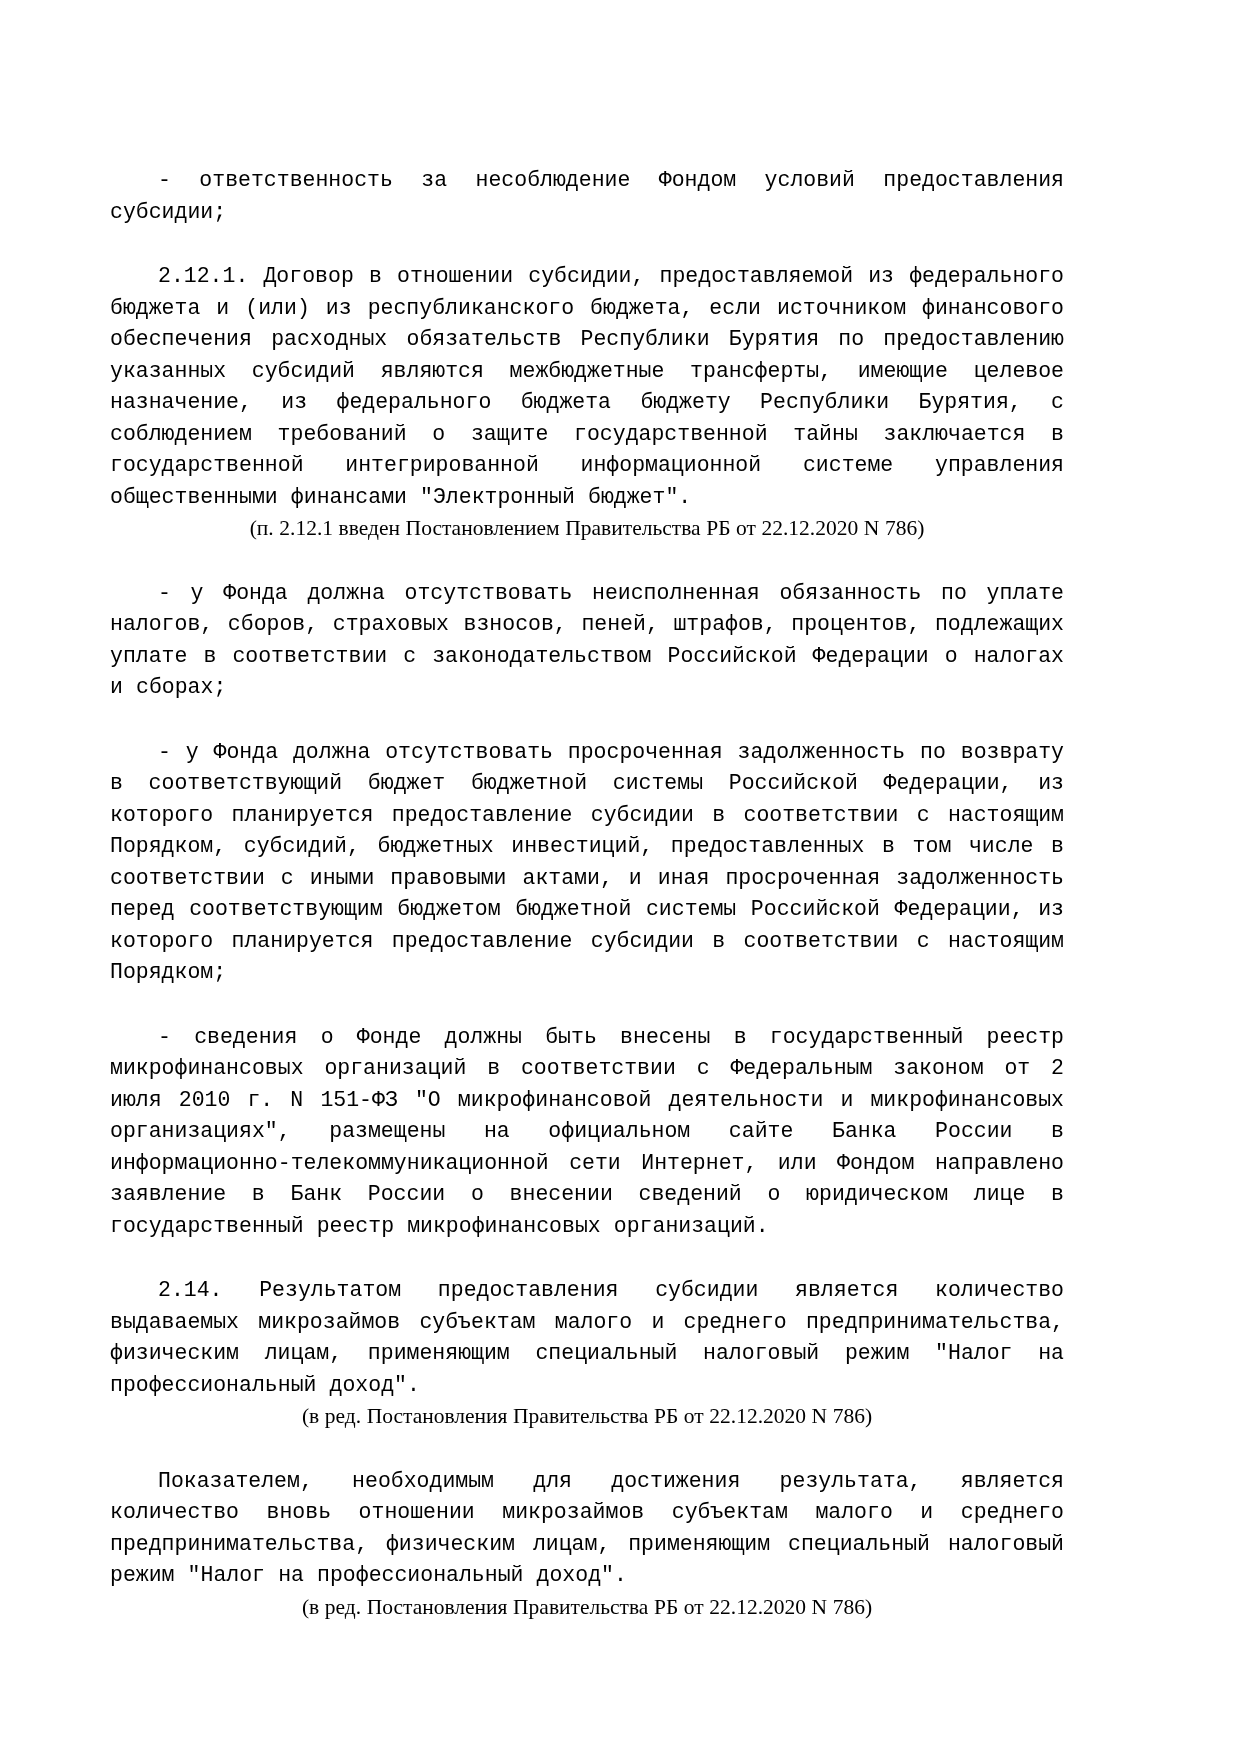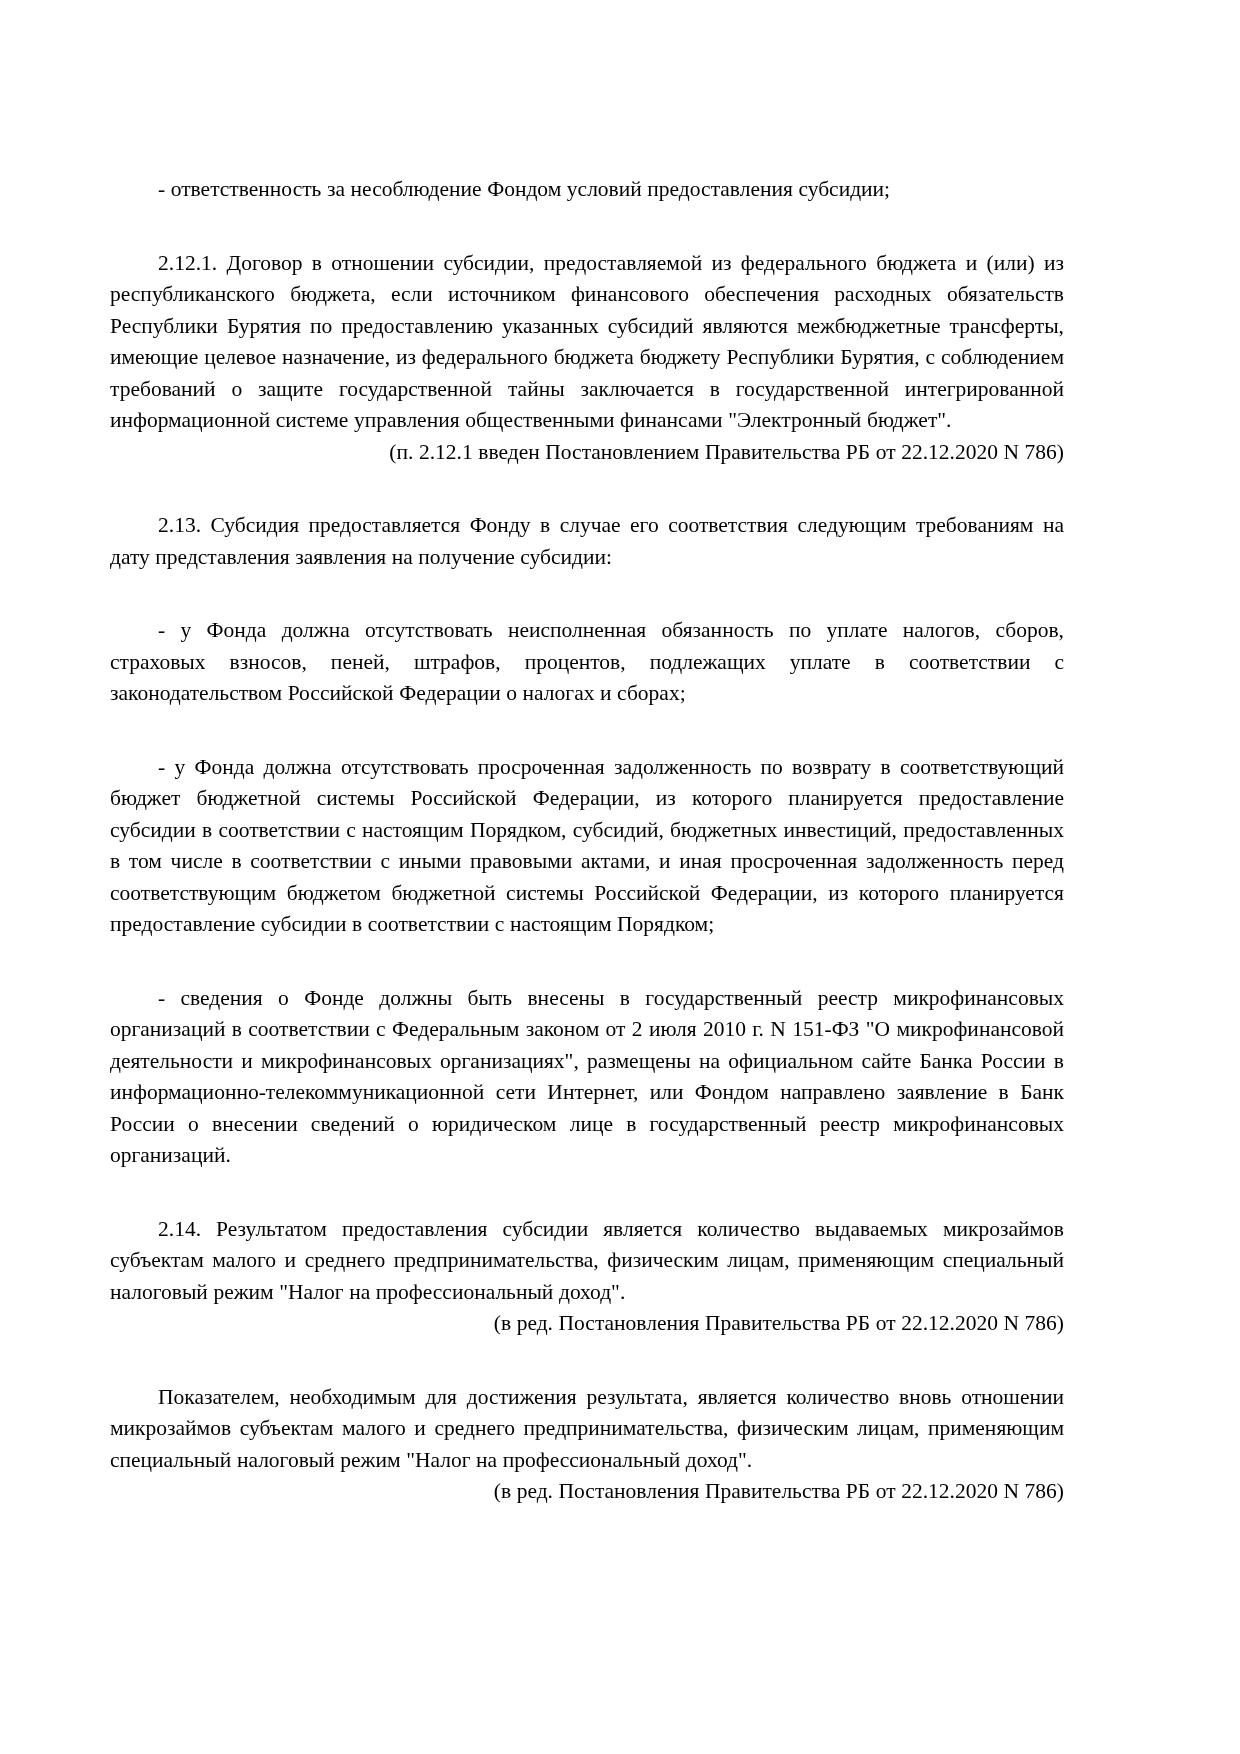--- a/index.html
+++ b/index.html
@@ -30,41 +30,41 @@
     font-size: 21.5px;
     line-height: 31.5px;
     text-align: justify;
     text-justify: inter-word;
     word-spacing: 0.2px;
   }
   p.indent {
     text-indent: 48px;
   }
   p.gap {
-    margin-top: 42px;
+    margin-top: 33px;
+    font-family: Liberation Mono, monospace;
   }
   p.cite {
-    text-align: right;
+    text-align: center;
     text-indent: 0;
   }
 </style>
 </head>
 <body>
 
 <div class="page">
   <div class="doc-body">
 
     <p class="indent gap">- ответственность за несоблюдение Фондом условий предоставления субсидии;</p>
 
 
     <p class="indent gap">2.12.1. Договор в отношении субсидии, предоставляемой из федерального бюджета и (или) из республиканского бюджета, если источником финансового обеспечения расходных обязательств Республики Бурятия по предоставлению указанных субсидий являются межбюджетные трансферты, имеющие целевое назначение, из федерального бюджета бюджету Республики Бурятия, с соблюдением требований о защите государственной тайны заключается в государственной интегрированной информационной системе управления общественными финансами "Электронный бюджет".</p>
 
     <p class="cite">(п. 2.12.1 введен Постановлением Правительства РБ от 22.12.2020 N 786)</p>
 
-    <p class="indent gap">2.13. Субсидия предоставляется Фонду в случае его соответствия следующим требованиям на дату представления заявления на получение субсидии:</p>
 
 
     <p class="indent gap">- у Фонда должна отсутствовать неисполненная обязанность по уплате налогов, сборов, страховых взносов, пеней, штрафов, процентов, подлежащих уплате в соответствии с законодательством Российской Федерации о налогах и сборах;</p>
 
     <p class="indent gap">- у Фонда должна отсутствовать просроченная задолженность по возврату в соответствующий бюджет бюджетной системы Российской Федерации, из которого планируется предоставление субсидии в соответствии с настоящим Порядком, субсидий, бюджетных инвестиций, предоставленных в том числе в соответствии с иными правовыми актами, и иная просроченная задолженность перед соответствующим бюджетом бюджетной системы Российской Федерации, из которого планируется предоставление субсидии в соответствии с настоящим Порядком;</p>
 
 
 
     <p class="indent gap">- сведения о Фонде должны быть внесены в государственный реестр микрофинансовых организаций в соответствии с Федеральным законом от 2 июля 2010 г. N 151-ФЗ "О микрофинансовой деятельности и микрофинансовых организациях", размещены на официальном сайте Банка России в информационно-телекоммуникационной сети Интернет, или Фондом направлено заявление в Банк России о внесении сведений о юридическом лице в государственный реестр микрофинансовых организаций.</p>
 

